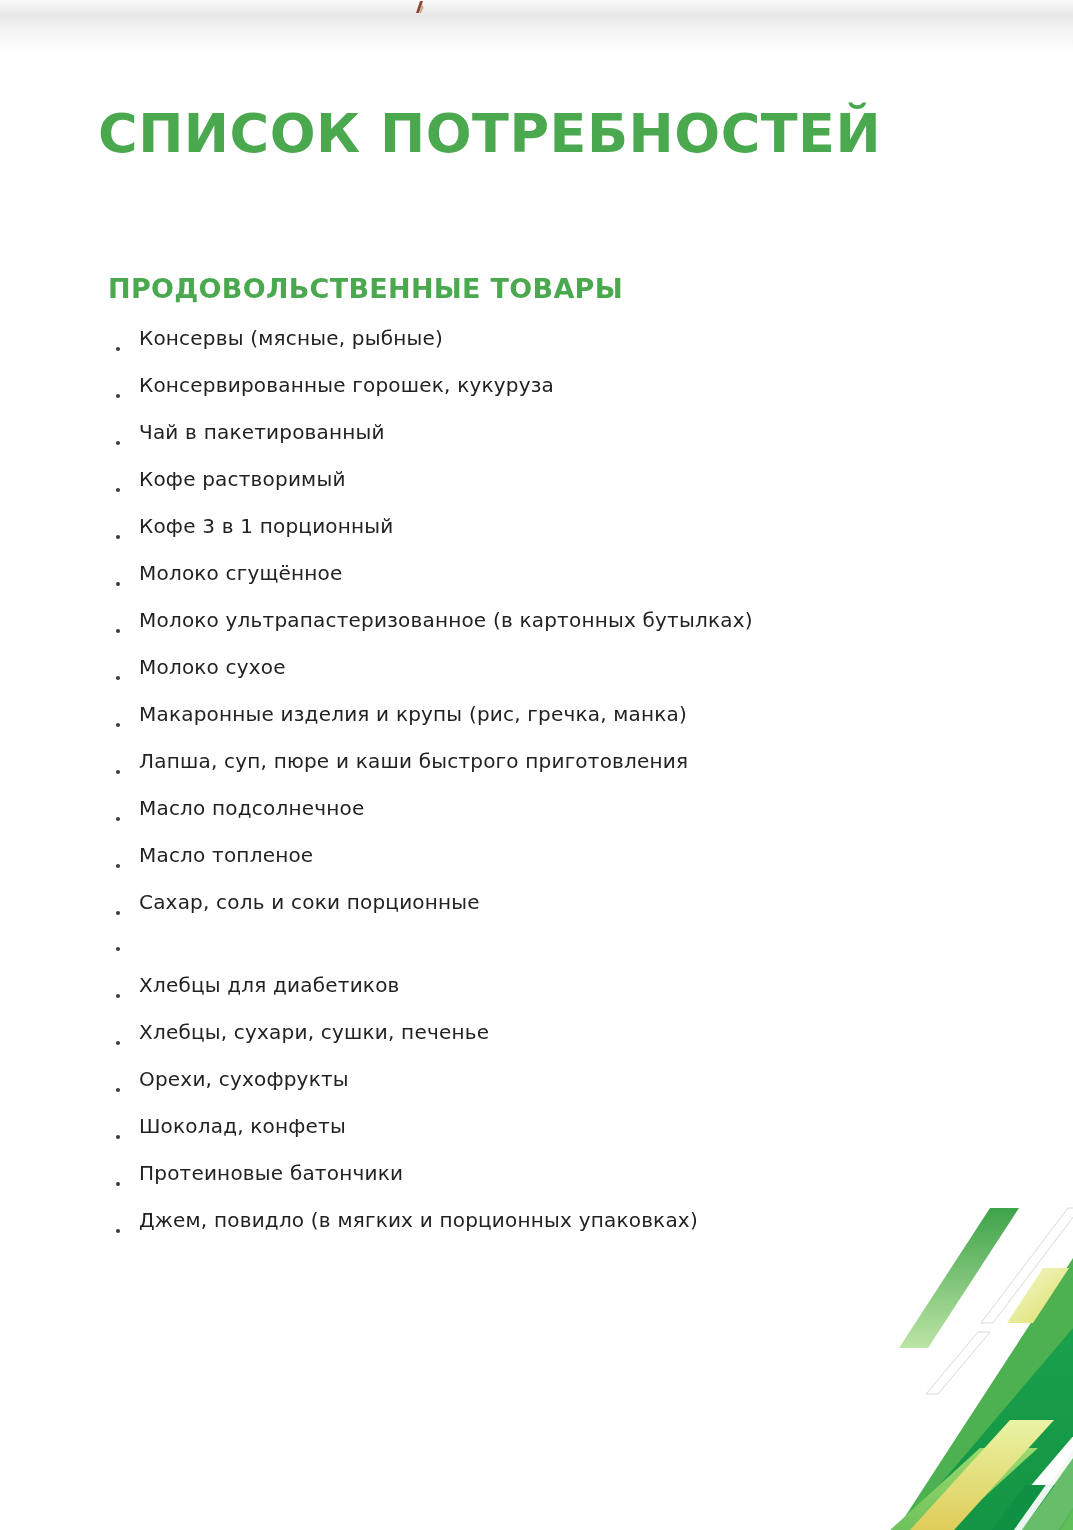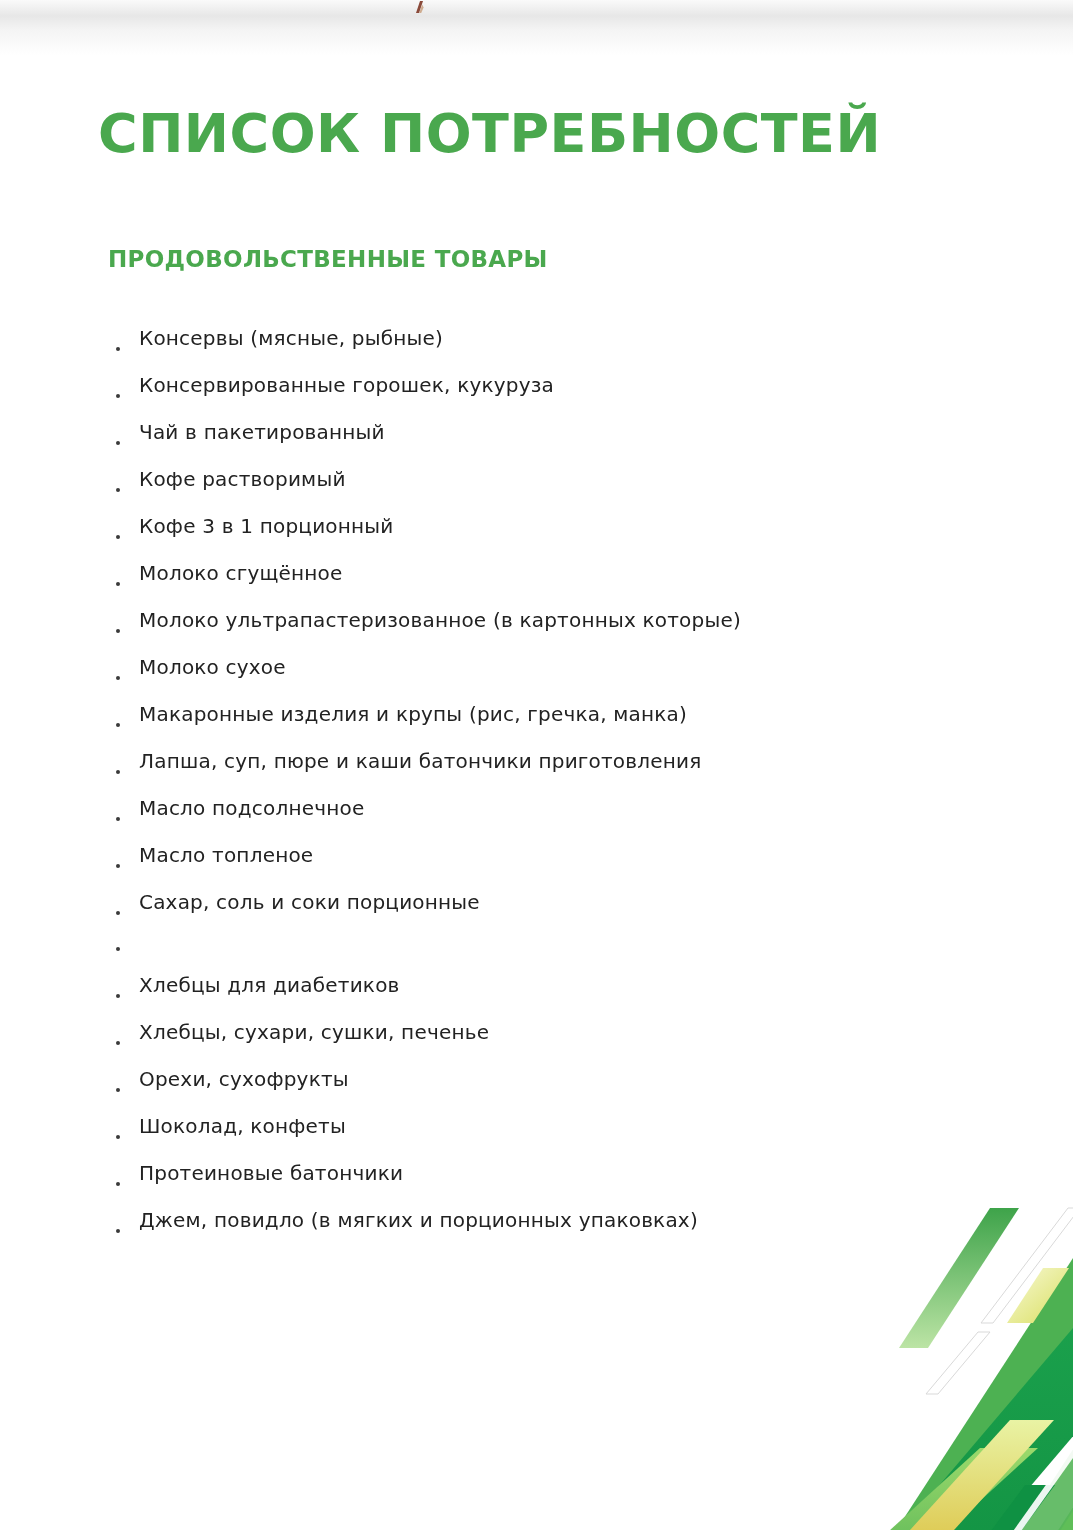--- a/index.html
+++ b/index.html
@@ -38,22 +38,22 @@
     font-weight: 800;
     letter-spacing: 0.5px;
     line-height: 1.1;
     color: #4aa84e;
     white-space: nowrap;
     margin-top: 20px;
   }
   .section-heading {
     position: absolute;
     left: 108px;
-    top: 247px;
-    font-size: 23px;
+    top: 274px;
+    font-size: 27px;
     font-weight: 700;
     letter-spacing: 0.3px;
     line-height: 1.1;
     color: #4aa84e;
     white-space: nowrap;
   }
   .needs-list {
     position: absolute;
     left: 116px;
     top: 326px;
@@ -122,33 +122,33 @@
       <li>
       <span class="bullet-dot"></span>
       <span>Кофе 3 в 1 порционный</span>
     </li>
       <li>
       <span class="bullet-dot"></span>
       <span>Молоко сгущённое</span>
     </li>
       <li>
       <span class="bullet-dot"></span>
-      <span>Молоко ультрапастеризованное (в картонных которые)</span>
+      <span>Молоко ультрапастеризованное (в картонных бутылках)</span>
     </li>
       <li>
       <span class="bullet-dot"></span>
       <span>Молоко сухое</span>
     </li>
       <li>
       <span class="bullet-dot"></span>
       <span>Макаронные изделия и крупы (рис, гречка, манка)</span>
     </li>
       <li>
       <span class="bullet-dot"></span>
-      <span>Лапша, суп, пюре и каши батончики приготовления</span>
+      <span>Лапша, суп, пюре и каши быстрого приготовления</span>
     </li>
       <li>
       <span class="bullet-dot"></span>
       <span>Масло подсолнечное</span>
     </li>
       <li>
       <span class="bullet-dot"></span>
       <span>Масло топленое</span>
     </li>
       <li>

